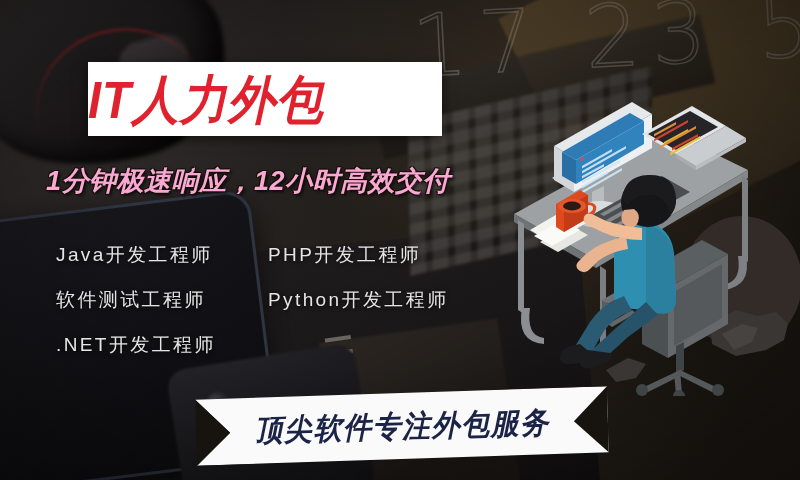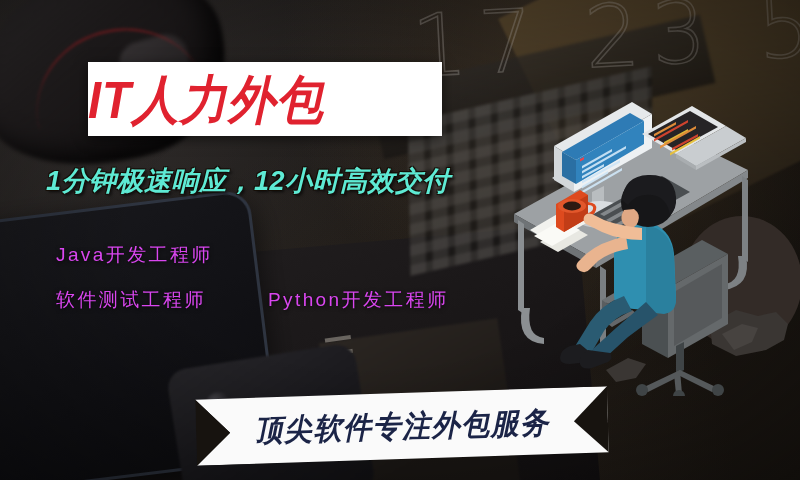--- a/index.html
+++ b/index.html
@@ -204,21 +204,21 @@
   .roles { position:absolute; left:56px; top:232px; }
   .role-row {
     display:flex;
     height:45px;
     align-items:center;
     white-space:nowrap;
   }
   .role-item {
     font-family:"Liberation Sans","DejaVu Sans",sans-serif;
     font-size:19px;
-    color:#d946ef;
+    color:#e5e5e5;
     letter-spacing:2.4px;
     text-shadow:0 1px 4px rgba(0,0,0,.85);
   }
   .role-col-1 { width:212px; }
 
   
   .ribbon-wrap {
     position:absolute; left:196px; top:392px;
     width:412px; height:68px;
     transform:rotate(-1.6deg);
@@ -368,31 +368,33 @@
 
       <path d="M74 250 q-10 4 -10 12 q0 6 10 6 l18 -2 q6 -2 4 -8 l-12 -10z" fill="#1c1c1f"></path>
       <path d="M92 254 q-10 6 -8 14 q2 6 12 4 l16 -6 q6 -4 2 -9z" fill="#1c1c1f"></path>
     </svg>
   </div>
 
   <div class="title-plate">
     <span class="title-text" style="color:#E0222F">IT人力外包</span>
   </div>
 
-  <div class="subtitle" style="color:#5eead4">1分钟极速响应，12小时高效交付</div>
+  <div class="subtitle" style="color:#f9a8d4">1分钟极速响应，12小时高效交付</div>
 
   <div class="roles">
     <div class="role-row">
       <span class="role-item role-col-1">Java开发工程师</span>
+      <span class="role-item">PHP开发工程师</span>
     </div>
     <div class="role-row">
       <span class="role-item role-col-1">软件测试工程师</span>
       <span class="role-item">Python开发工程师</span>
     </div>
     <div class="role-row">
+      <span class="role-item role-col-1">.NET开发工程师</span>
     </div>
   </div>
 
   <div class="ribbon-wrap">
     <svg viewBox="0 0 412 68" xmlns="http://www.w3.org/2000/svg">
       <path d="M0 2 L412 0 L412 66 L0 68 L34 36 Z" fill="#fafafa"></path>
       <path d="M412 0 L412 66 L378 34 Z" fill="#17130f"></path>
       <path d="M0 2 L34 36 L0 68 Z" fill="#17130f"></path>
     </svg>
     <span class="ribbon-text">顶尖软件专注外包服务</span>

